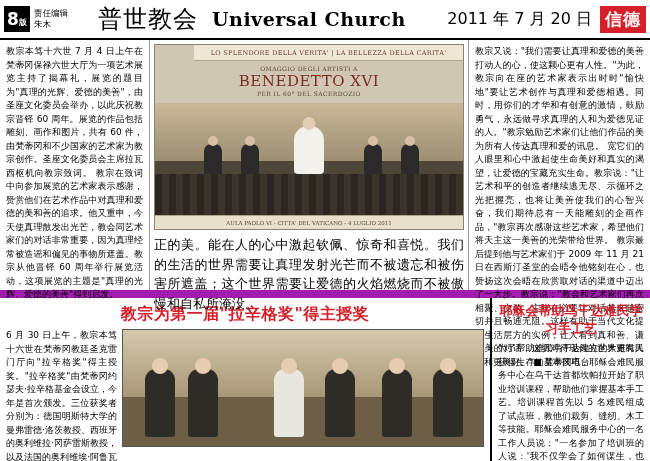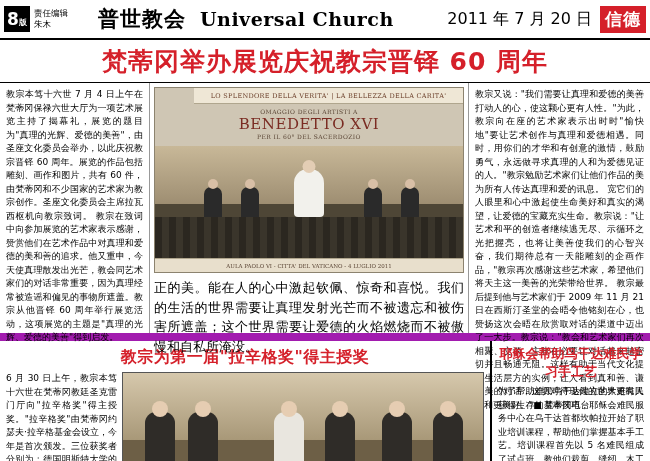--- a/index.html
+++ b/index.html
@@ -26,21 +26,21 @@
     font-size:17px; font-weight:bold; line-height:26px; text-align:center;
     font-family:"DejaVu Sans", sans-serif;
     margin-right:4px;
   }
   .page-num-sub { font-size:8px; }
   .editor-block {
     font-size:8.5px; line-height:1.25; color:#000; width:54px;
     margin-right:10px;
   }
   .title-cn {
-    font-size:21px; font-weight:bold; letter-spacing:1px;
+    font-size:24px; font-weight:normal; letter-spacing:1px;
     font-family:"DejaVu Sans", sans-serif;
   }
   .title-en {
     font-size:19px; font-weight:bold; margin-left:14px;
     font-family:"DejaVu Serif", serif; letter-spacing:.5px;
   }
   .date-txt { font-size:16px; margin-left:auto; margin-right:8px; }
   .logo-box { display:flex; align-items:center; }
   .logo-red {
     background:#d5202a; color:#fff; font-size:17px; font-weight:bold;
@@ -157,21 +157,20 @@
       <div>朱木</div>
     </div>
     <div class="title-cn">普世教会</div>
     <div class="title-en">Universal Church</div>
     <div class="date-txt">2011 年 7 月 20 日</div>
     <div class="logo-box">
       <div class="logo-red">信德</div>
     </div>
   </div>
 
-  <div class="headline">梵蒂冈举办展览庆祝教宗晋铎 60 周年</div>
 
   <div class="top-area">
 
     <div class="col col-left">教宗本笃十六世 7 月 4 日上午在梵蒂冈保禄六世大厅为一项艺术展览主持了揭幕礼，展览的题目为"真理的光辉、爱德的美善"，由圣座文化委员会举办，以此庆祝教宗晋铎 60 周年。展览的作品包括雕刻、画作和图片，共有 60 件，由梵蒂冈和不少国家的艺术家为教宗创作。圣座文化委员会主席拉瓦西枢机向教宗致词。
 
 教宗在致词中向参加展览的艺术家表示感谢，赞赏他们在艺术作品中对真理和爱德的美和善的追求。他又重申，今天使真理散发出光芒，教会同艺术家们的对话非常重要，因为真理经常被造谣和偏见的事物所遮盖。教宗从他晋铎 60 周年举行展览活动，这项展览的主题是"真理的光辉、爱德的美善"得到启发。</div>
 
     <div class="col-center">
       <div class="poster">
         <div class="poster-top">LO SPLENDORE DELLA VERITA'  |  LA BELLEZZA DELLA CARITA'</div>

